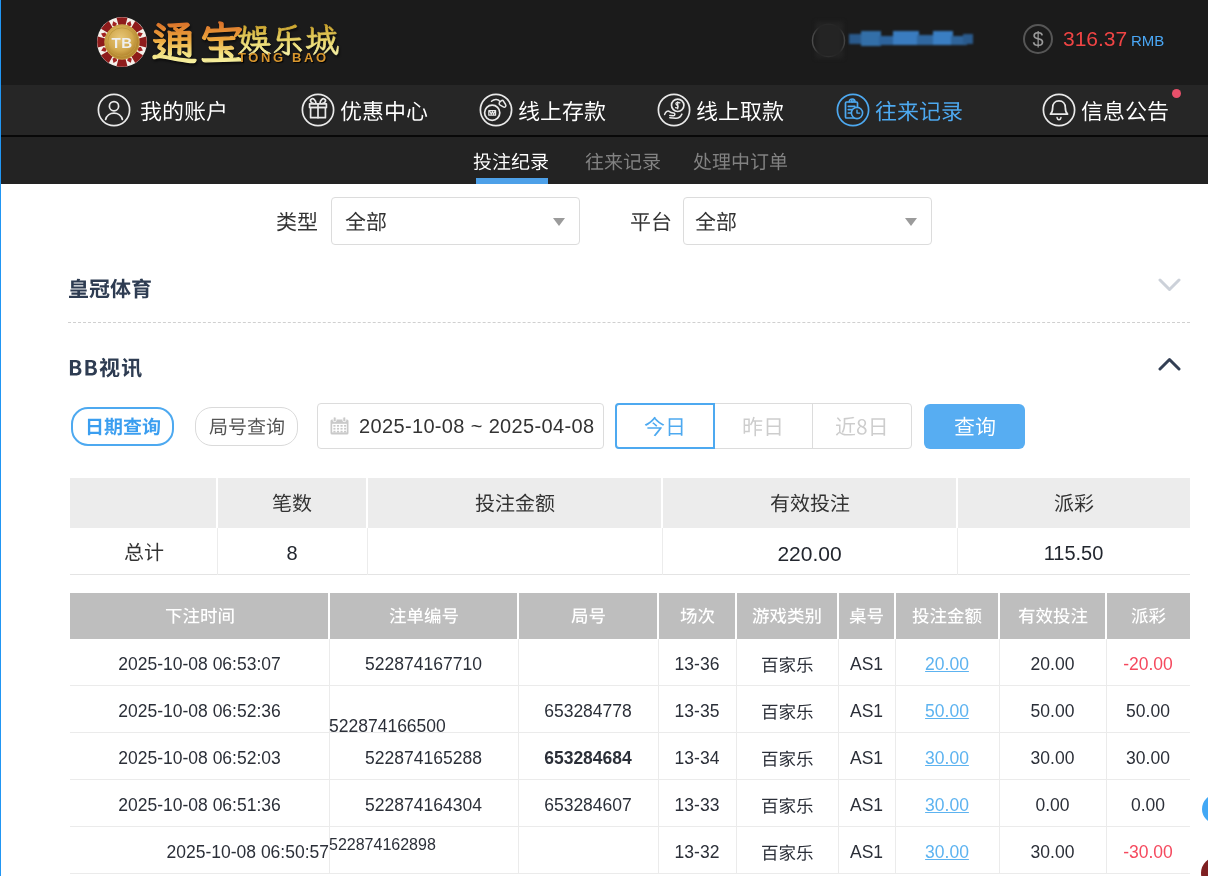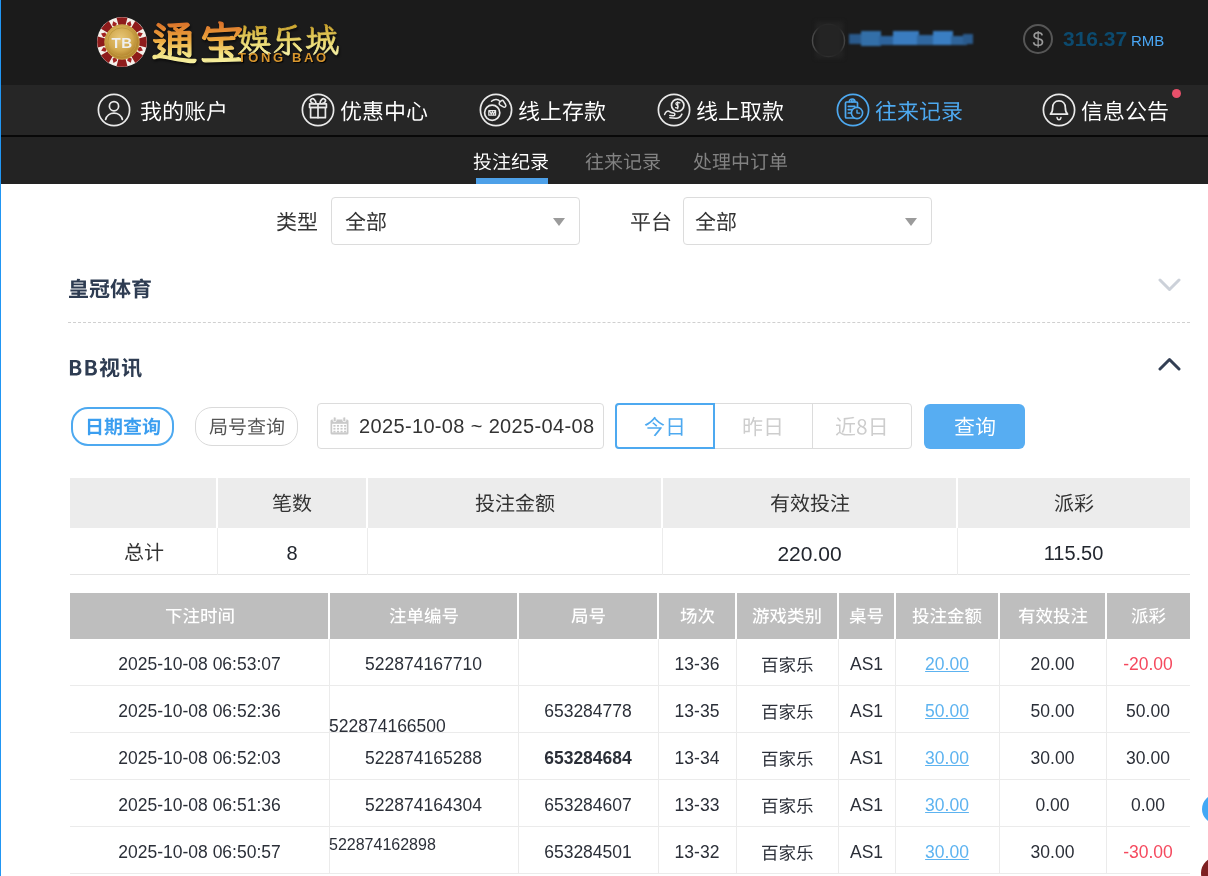--- a/index.html
+++ b/index.html
@@ -87,21 +87,21 @@
       <rect x="44" y="3" width="26" height="14" fill="#3a7cc0"></rect>
       <rect x="68" y="7" width="18" height="10" fill="#30679f"></rect>
       <rect x="84" y="3" width="20" height="14" fill="#3a7ec2"></rect>
       <rect x="102" y="8" width="16" height="9" fill="#2f649a"></rect>
       <rect x="114" y="6" width="10" height="10" fill="#2a5a8c"></rect>
     </svg>
     <svg class="abs" style="left:1022px;top:23px" width="32" height="32">
       <circle cx="16" cy="16" r="14" fill="none" stroke="#565656" stroke-width="2"></circle>
       <text x="16" y="23" text-anchor="middle" font-family="Liberation Sans" font-size="20" fill="#9a9a9a">$</text>
     </svg>
-    <div class="abs" style="left:1063px;top:27px;font-size:21px;font-weight:bold;color:#0c4a6e;line-height:24px">316.37</div>
+    <div class="abs" style="left:1063px;top:27px;font-size:21px;font-weight:normal;color:#ef4444;line-height:24px">316.37</div>
     <div class="abs" style="left:1131px;top:33px;font-size:15px;color:#4aa7f5;line-height:15px">RMB</div>
     <svg class="abs" style="left:96px;top:92px" width="36" height="36" viewBox="0 0 36 36" fill="none" stroke="#e9e9e9" stroke-width="1.7" stroke-linecap="round" stroke-linejoin="round">
       <circle cx="18" cy="18" r="15.6"></circle>
       <circle cx="18" cy="14.2" r="4.6"></circle>
       <path d="M9.6 27.5 a8.6 8.2 0 0 1 16.8 0"></path>
     </svg>
     <div style="position:absolute;left:140.0px;top:100.0px;">
       <svg width="88" height="22" viewBox="0 0 88 22">
         <g transform="translate(0,19.4) scale(0.02200,-0.02200)">
           <path fill="#ffffff" d="M704 774C762 723 830 650 861 602L922 646C889 693 819 764 761 814ZM832 427C798 363 753 300 700 243C683 310 669 388 659 473H946V544H651C643 634 639 731 639 832H560C561 733 566 636 574 544H345V720C406 733 464 748 513 765L460 828C364 792 202 758 62 737C71 719 81 692 85 674C144 682 208 692 270 704V544H56V473H270V296L41 251L63 175L270 222V17C270 0 264 -5 247 -6C229 -7 170 -7 106 -5C117 -26 130 -60 133 -81C216 -81 270 -79 301 -67C334 -55 345 -32 345 17V240L530 283L524 350L345 312V473H581C594 364 613 264 637 180C565 114 484 58 399 17C418 1 440 -24 451 -42C526 -3 598 47 663 105C708 -12 770 -83 849 -83C924 -83 952 -34 965 132C945 139 918 156 902 173C896 44 884 -7 856 -7C806 -7 760 57 724 163C793 234 853 314 898 399Z M1552 423C1607 350 1675 250 1705 189L1769 229C1736 288 1667 385 1610 456ZM1240 842C1232 794 1215 728 1199 679H1087V-54H1156V25H1435V679H1268C1285 722 1304 778 1321 828ZM1156 612H1366V401H1156ZM1156 93V335H1366V93ZM1598 844C1566 706 1512 568 1443 479C1461 469 1492 448 1506 436C1540 484 1572 545 1600 613H1856C1844 212 1828 58 1796 24C1784 10 1773 7 1753 7C1730 7 1670 8 1604 13C1618 -6 1627 -38 1629 -59C1685 -62 1744 -64 1778 -61C1814 -57 1836 -49 1859 -19C1899 30 1913 185 1928 644C1929 654 1929 682 1929 682H1627C1643 729 1658 779 1670 828Z M2213 666V380C2213 252 2203 71 2037 -29C2051 -40 2070 -62 2078 -74C2254 41 2273 233 2273 380V666ZM2249 130C2295 75 2349 -1 2372 -49L2423 -8C2398 37 2342 110 2296 164ZM2085 793V177H2144V731H2338V180H2398V793ZM2841 796C2791 696 2706 599 2617 537C2634 524 2660 496 2672 482C2761 552 2853 661 2911 774ZM2500 -85C2516 -72 2545 -60 2738 19C2734 35 2731 64 2731 85L2584 32V381H2666C2711 191 2793 29 2914 -58C2926 -39 2949 -13 2965 0C2854 72 2776 217 2735 381H2945V451H2584V820H2513V451H2424V381H2513V42C2513 2 2487 -16 2469 -24C2481 -39 2495 -68 2500 -85Z M3247 615H3769V414H3246L3247 467ZM3441 826C3461 782 3483 726 3495 685H3169V467C3169 316 3156 108 3034 -41C3052 -49 3085 -72 3099 -86C3197 34 3232 200 3243 344H3769V278H3845V685H3528L3574 699C3562 738 3537 799 3513 845Z"></path>
@@ -541,23 +541,22 @@
     <div class="abs" style="left:1106px;top:780px;width:84px;height:47px;line-height:51px;text-align:center;font-size:17.5px;color:#2b2f38;font-weight:normal">0.00</div>
     <div class="abs" style="left:70px;top:827px;width:1120px;height:47px;border-bottom:1px solid #ebebeb"></div>
     <div class="abs" style="left:329px;top:827px;width:1px;height:47px;background:#ebebeb"></div>
     <div class="abs" style="left:518px;top:827px;width:1px;height:47px;background:#ebebeb"></div>
     <div class="abs" style="left:658px;top:827px;width:1px;height:47px;background:#ebebeb"></div>
     <div class="abs" style="left:736px;top:827px;width:1px;height:47px;background:#ebebeb"></div>
     <div class="abs" style="left:838px;top:827px;width:1px;height:47px;background:#ebebeb"></div>
     <div class="abs" style="left:895px;top:827px;width:1px;height:47px;background:#ebebeb"></div>
     <div class="abs" style="left:999px;top:827px;width:1px;height:47px;background:#ebebeb"></div>
     <div class="abs" style="left:1106px;top:827px;width:1px;height:47px;background:#ebebeb"></div>
-    <div class="abs" style="left:70px;top:827px;width:259px;height:47px;line-height:51px;text-align:center;font-size:17.5px;color:#2b2f38;font-weight:normal">2025-10-08 06:50:57</div>
+    <div class="abs" style="left:70px;top:827px;width:259px;height:47px;line-height:51px;text-align:right;font-size:17.5px;color:#2b2f38;font-weight:normal">2025-10-08 06:50:57</div>
     <div class="abs" style="left:329px;top:819px;width:189px;height:47px;line-height:51px;text-align:left;font-size:16px;color:#2b2f38;font-weight:normal">522874162898</div>
-    <div class="abs" style="left:518px;top:827px;width:140px;height:47px;line-height:51px;text-align:center;font-size:17.5px;color:#2b2f38;font-weight:normal">653284501</div>
     <div class="abs" style="left:658px;top:827px;width:78px;height:47px;line-height:51px;text-align:center;font-size:17.5px;color:#2b2f38;font-weight:normal">13-32</div>
     <div style="position:absolute;left:760.5px;top:843.5px;">
       <svg width="53" height="18" viewBox="0 0 53 18">
         <g transform="translate(0,15.4) scale(0.01750,-0.01750)">
           <path fill="#2b2f38" d="M177 563V-81H253V-16H759V-81H837V563H497C510 608 524 662 536 713H937V786H64V713H449C442 663 431 607 420 563ZM253 241H759V54H253ZM253 310V493H759V310Z M1423 824C1436 802 1450 775 1461 750H1084V544H1157V682H1846V544H1923V750H1551C1539 780 1519 817 1501 847ZM1790 481C1734 429 1647 363 1571 313C1548 368 1514 421 1467 467C1492 484 1516 501 1537 520H1789V586H1209V520H1438C1342 456 1205 405 1080 374C1093 360 1114 329 1121 315C1217 343 1321 383 1411 433C1430 415 1446 395 1460 374C1373 310 1204 238 1078 207C1091 191 1108 165 1116 148C1236 185 1391 256 1489 324C1501 300 1510 277 1516 254C1416 163 1221 69 1061 32C1076 15 1092 -13 1100 -32C1244 12 1416 95 1530 182C1539 101 1521 33 1491 10C1473 -7 1454 -10 1427 -10C1406 -10 1372 -9 1336 -5C1348 -26 1355 -56 1356 -76C1388 -77 1420 -78 1441 -78C1487 -78 1513 -70 1545 -43C1601 -1 1625 124 1591 253L1639 282C1693 136 1788 20 1916 -38C1927 -18 1949 9 1966 23C1840 73 1744 186 1697 319C1752 355 1806 395 1852 432Z M2236 278C2187 189 2109 94 2038 32C2056 20 2086 -4 2100 -17C2169 52 2253 158 2309 254ZM2692 247C2765 167 2851 55 2891 -14L2960 22C2919 90 2829 198 2757 277ZM2129 351C2139 360 2180 364 2247 364H2482V18C2482 2 2475 -3 2458 -4C2441 -4 2382 -5 2318 -3C2329 -24 2341 -57 2345 -78C2431 -78 2482 -77 2515 -64C2547 -52 2558 -30 2558 18V364H2924L2925 440H2558V641H2482V440H2201C2219 515 2237 609 2245 698C2462 703 2716 723 2875 763L2832 829C2679 789 2398 770 2171 764C2169 648 2143 519 2135 486C2126 450 2117 427 2104 422C2112 403 2125 367 2129 351Z"></path>
         </g>
       </svg>
     </div>
     <div class="abs" style="left:838px;top:827px;width:57px;height:47px;line-height:51px;text-align:center;font-size:17.5px;color:#2b2f38;font-weight:normal">AS1</div>
     <div class="abs" style="left:895px;top:827px;width:104px;height:47px;line-height:51px;text-align:center;font-size:17.5px;color:#5db3f0;text-decoration:underline;font-weight:normal">30.00</div>

